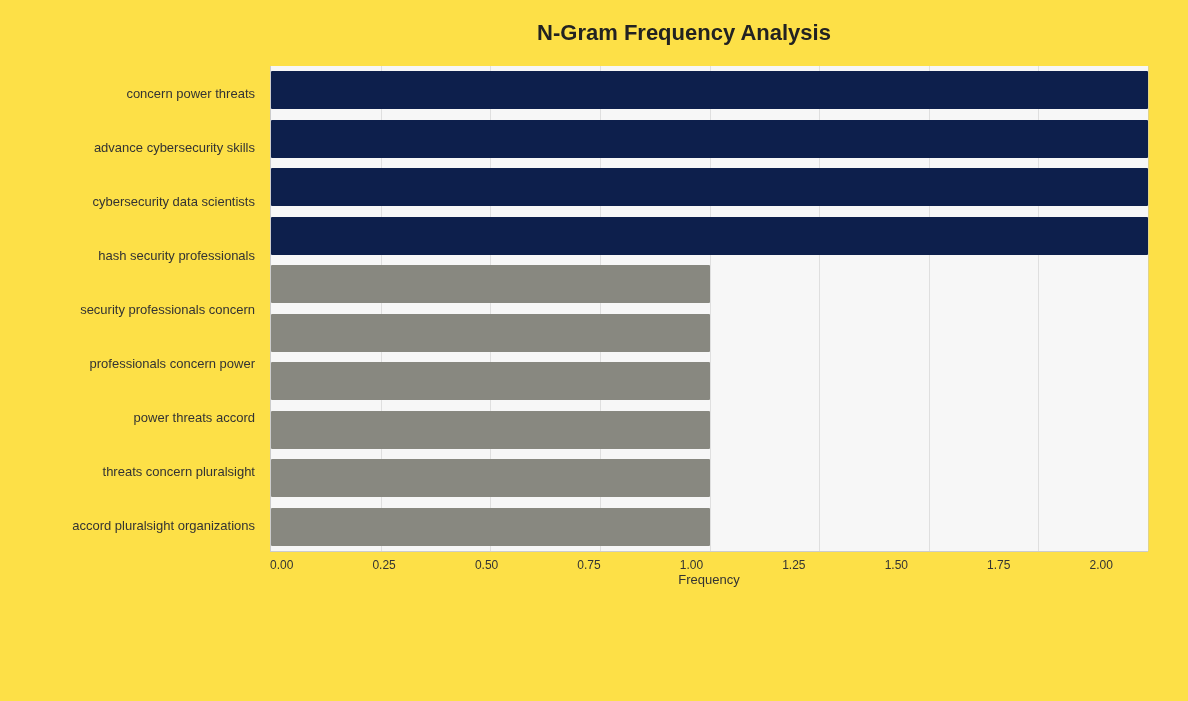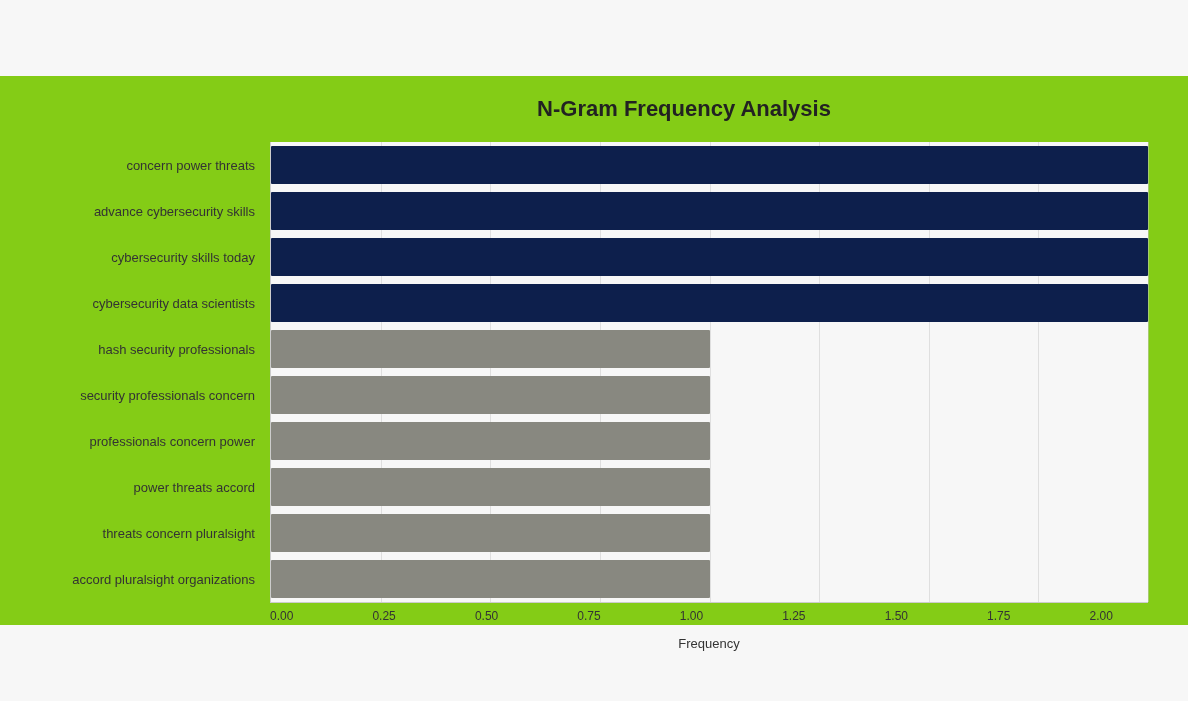--- a/index.html
+++ b/index.html
@@ -6,23 +6,23 @@
     body {
       font-family: Arial, sans-serif;
       background: #f7f7f7;
       display: flex;
       justify-content: center;
       align-items: center;
       width: 1188px;
       min-height: 701px;
     }
     .chart-container {
-      background: #84cc16;
+      background: #fde047;
       width: 1188px;
-      height: 549px;
+      height: 701px;
       padding: 20px 40px 60px 20px;
       position: relative;
     }
     .chart-title {
       text-align: center;
       font-size: 22px;
       font-weight: bold;
       color: #222;
       margin-bottom: 20px;
       padding-left: 200px;
@@ -111,36 +111,35 @@
       color: #333;
       position: relative;
     }
     .x-tick:first-child {
       text-align: left;
     }
     .x-axis-label {
       text-align: center;
       font-size: 13px;
       color: #333;
-      margin-top: 13px;
+      margin-top: 0;
       padding-left: 250px;
     }
   </style>
 </head>
 <body>
 
 <div class="chart-container">
   <div class="chart-title">N-Gram Frequency Analysis</div>
 
   <div class="chart-area">
     <div class="bars-section">
       <div class="y-labels" id="y-labels">
           <div class="y-label">concern power threats</div>
           <div class="y-label">advance cybersecurity skills</div>
-          <div class="y-label">cybersecurity skills today</div>
           <div class="y-label">cybersecurity data scientists</div>
           <div class="y-label">hash security professionals</div>
           <div class="y-label">security professionals concern</div>
           <div class="y-label">professionals concern power</div>
           <div class="y-label">power threats accord</div>
           <div class="y-label">threats concern pluralsight</div>
           <div class="y-label">accord pluralsight organizations</div>
         </div>
       <div class="plot-area" id="plot-area">
 

